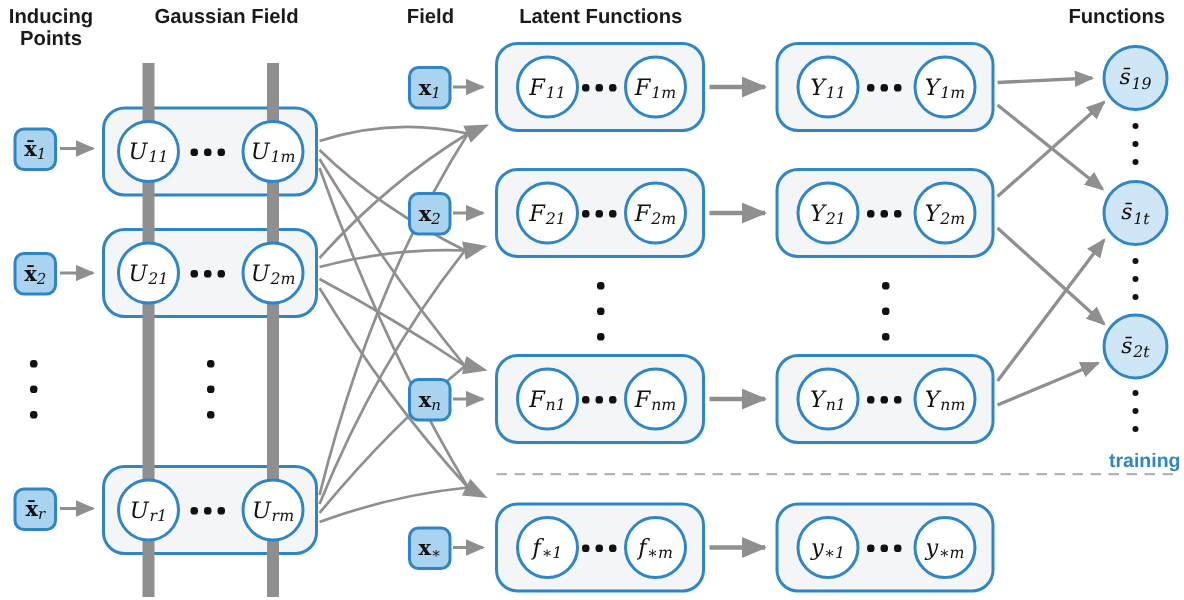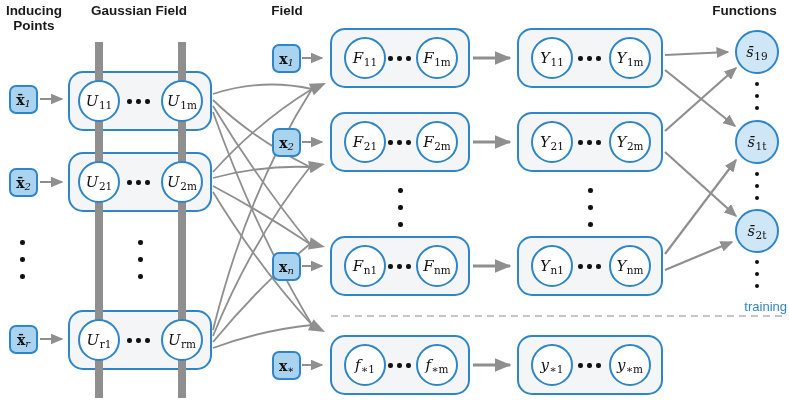--- a/index.html
+++ b/index.html
@@ -14,21 +14,21 @@
   .circle{position:absolute;box-sizing:border-box;width:42px;height:42px;border-radius:50%;
           border:2.4px solid #2e86c8;background:#ffffff;z-index:3;
           display:flex;align-items:center;justify-content:center;}
   .simcircle{position:absolute;box-sizing:border-box;width:44px;height:44px;border-radius:50%;
           border:2.4px solid #2e86c8;background:#cfe6f6;z-index:3;
           display:flex;align-items:center;justify-content:center;}
   .xbox{position:absolute;box-sizing:border-box;width:29px;height:29px;border-radius:7px;
         border:2.2px solid #2e86c8;background:#a9d3ef;z-index:3;
         display:flex;align-items:center;justify-content:center;}
   .m{font-family:"DejaVu Serif",serif;font-style:italic;font-size:15px;color:#111;line-height:1;}
-  .ms{font-family:"DejaVu Serif",serif;font-size:10.5px;color:#111;
+  .ms{font-family:"DejaVu Serif",serif;font-style:italic;font-size:10.5px;color:#111;
       position:relative;bottom:-4px;margin-left:0.5px;line-height:1;}
   .vec{font-family:"DejaVu Serif",serif;font-style:normal;font-weight:bold;font-size:14px;color:#111;line-height:1;}
   .vecs{font-family:"DejaVu Serif",serif;font-style:italic;font-size:10px;color:#111;
         position:relative;bottom:-4px;line-height:1;}
   .hd{position:absolute;width:4.5px;height:4.5px;border-radius:50%;background:#111;z-index:4;
       box-shadow:9px 0 0 #111,18px 0 0 #111;}
   .vd{position:absolute;width:4.5px;height:4.5px;border-radius:50%;background:#111;z-index:4;
       box-shadow:0 17px 0 #111,0 34px 0 #111;}
   .vd-sm{position:absolute;width:4px;height:4px;border-radius:50%;background:#111;z-index:4;
       box-shadow:0 12px 0 #111,0 24px 0 #111;}
@@ -93,22 +93,23 @@
       <path d="M0,0 L-16,-6.2 L-16,6.2 Z" transform="translate(325,247) rotate(13)"></path>
       <path d="M0,0 L-16,-6.2 L-16,6.2 Z" transform="translate(325,332) rotate(27)"></path>
     </g>
     <path d="M331,316 L787,316" stroke="#b3b3b3" stroke-width="1.5" stroke-dasharray="7,5" fill="none"></path>
   </svg>
 
   <div class="hdr" style="left:-2px;top:3px;width:72px;">
     <div>Inducing</div>
     <div>Points</div>
   </div>
-  <div class="hdr" style="left:64px;top:3px;width:150px;">Gaussian Field</div>
+  <div class="hdr" style="left:76px;top:3px;width:150px;">Gaussian Field</div>
   <div class="hdr" style="left:252px;top:3px;width:70px;">Field</div>
+  <div class="hdr" style="left:328px;top:3px;width:145px;">Latent Functions</div>
   <div class="hdr" style="left:700px;top:3px;width:89px;">Functions</div>
 
   <div class="bar" style="left:95px;"></div>
   <div class="bar" style="left:178px;"></div>
 
   <div class="xbox" style="left:9px;top:85px;">
     <span class="vec">x̄</span>
       <span class="vecs">1</span>
   </div>
   <div class="xbox" style="left:9px;top:168px;">
@@ -264,15 +265,15 @@
   </div>
 
   <span class="vd" style="left:20px;top:240px;"></span>
   <span class="vd" style="left:138px;top:240px;"></span>
   <span class="vd" style="left:398px;top:188px;"></span>
   <span class="vd" style="left:588px;top:188px;"></span>
   <span class="vd-sm" style="left:755px;top:82px;"></span>
   <span class="vd-sm" style="left:755px;top:172px;"></span>
   <span class="vd-sm" style="left:755px;top:260px;"></span>
 
-  <div class="bluelabel" style="left:700px;top:299px;">training</div>
+  <div class="bluelabel" style="left:700px;top:299px;font-weight:bold;">training</div>
 
 </div>
 
 </body></html>

